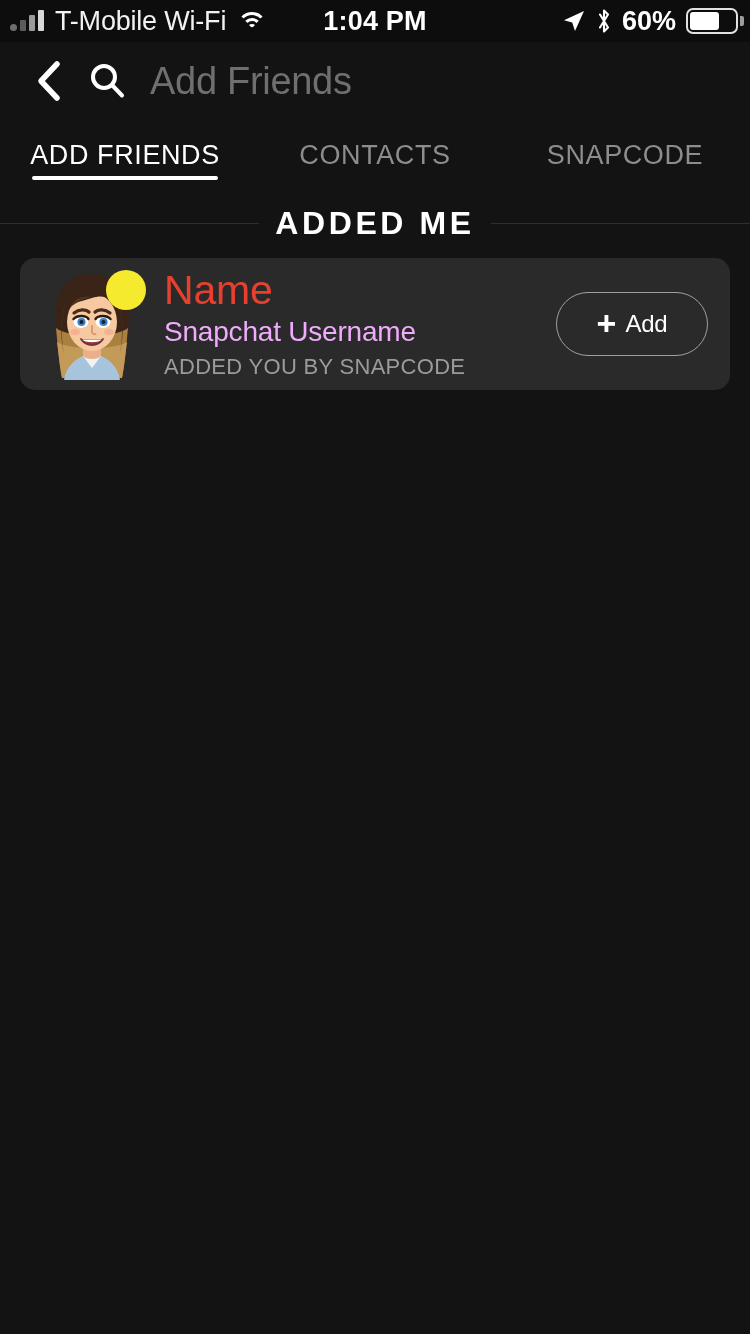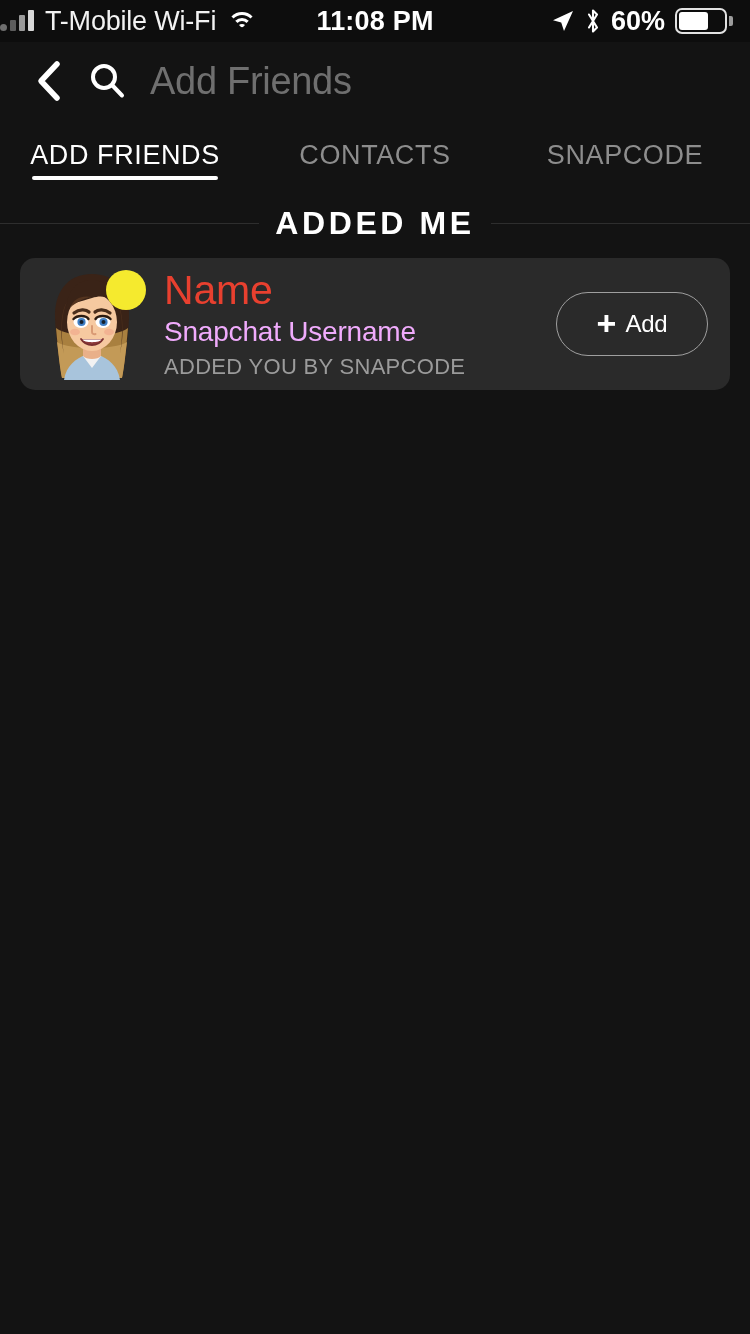--- a/index.html
+++ b/index.html
@@ -16,21 +16,21 @@
   }
 
   
   .statusbar {
     position:relative;
     height:42px;
     background:#0d0d0d;
     display:flex; align-items:center;
     color:#fff;
   }
-  .sb-left { display:flex; align-items:center; gap:11px; }
+  .sb-left { display:flex; align-items:center; gap:11px; padding-left:10px; }
   .bars { display:flex; align-items:flex-end; gap:3px; height:20px; }
   .bars i { display:block; width:6px; border-radius:1px; background:#fff; }
   .bars i:nth-child(1){ height:7px;  background:#6e6e6e; border-radius:50%; width:7px; }
   .bars i:nth-child(2){ height:11px; background:#5c5c5c; }
   .bars i:nth-child(3){ height:16px; background:#9a9a9a; }
   .bars i:nth-child(4){ height:21px; background:#d8d8d8; }
   .carrier { font-size:27px; letter-spacing:-0.2px; color:#f2f2f2; }
   .wifi { position:relative; width:30px; height:22px; }
   .wifi span {
     position:absolute; left:50%; transform:translateX(-50%);
@@ -44,21 +44,21 @@
 
   .sb-center {
     position:absolute; left:0; right:0; top:0; bottom:0;
     display:flex; align-items:center; justify-content:center;
     pointer-events:none;
   }
   .clock { font-size:27px; font-weight:bold; color:#fff; letter-spacing:0.2px; }
 
   .sb-right {
     margin-left:auto; display:flex; align-items:center;
-    gap:10px; padding-right:23px;
+    gap:10px; padding-right:12px;
   }
   .loc-arrow { width:24px; height:24px; }
   .bt-icon  { width:16px; height:26px; }
   .batt-pct { font-size:27px; font-weight:bold; color:#fff; }
   .battery { position:relative; width:52px; height:26px; }
   .battery .shell {
     position:absolute; inset:0; border:2.5px solid #e2e2e2;
     border-radius:7px;
   }
   .battery .fill {
@@ -189,21 +189,21 @@
       </div>
       <div class="carrier">T-Mobile Wi-Fi</div>
       <div class="wifi">
         <span class="w1"></span>
           <span class="w2"></span>
           <span class="w3"></span>
       </div>
     </div>
 
     <div class="sb-center">
-      <div class="clock">11:08 PM</div>
+      <div class="clock">1:04 PM</div>
     </div>
 
     <div class="sb-right">
       <svg class="loc-arrow" viewBox="0 0 24 24">
         <path d="M22 2 L2 11.2 L10.2 13.6 L13 22 Z" fill="#fff"></path>
       </svg>
       <svg class="bt-icon" viewBox="0 0 16 26">
         <path d="M4 6.5 L12 19.5 L8 23.5 L8 2.5 L12 6.5 L4 19.5" stroke="#fff" stroke-width="2.1" fill="none" stroke-linejoin="round" stroke-linecap="round"></path>
       </svg>
       <div class="batt-pct">60%</div>

